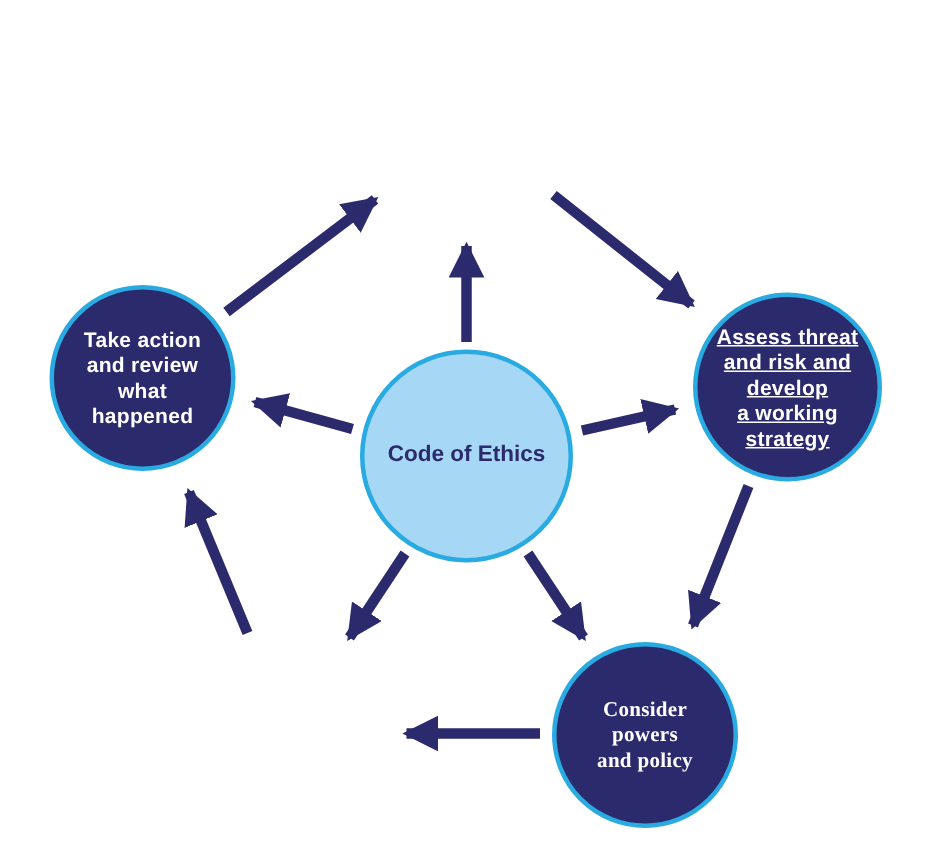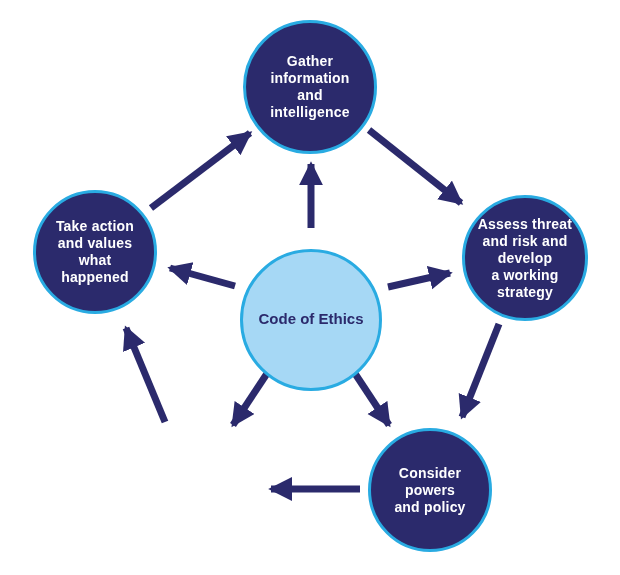--- a/index.html
+++ b/index.html
@@ -42,25 +42,25 @@
     color: #2b2a6c;
     font-size: 14px;
     line-height: 18px;
   }
   .center-node .ttl {
     font-weight: bold;
     font-size: 15px;
     margin-bottom: 2px;
   }
   .n-gather   { left: 243px; top: 20px;  width: 134px; height: 134px; }
-  .n-assess   { left: 462px; top: 195px; width: 126px; height: 126px; }
-  .n-consider { left: 368px; top: 428px; width: 124px; height: 124px; }
+  .n-assess   { left: 462px; top: 195px; width: 126px; height: 126px; text-decoration: underline; }
+  .n-consider { left: 368px; top: 428px; width: 124px; height: 124px; font-family: Liberation Serif, serif; }
   .n-identify { left: 128px; top: 425px; width: 130px; height: 130px; }
   .n-take     { left: 33px;  top: 190px; width: 124px; height: 124px; }
-  .n-center   { left: 240px; top: 249px; width: 142px; height: 142px; text-align: right; }
+  .n-center   { left: 240px; top: 233px; width: 142px; height: 142px; text-align: right; }
 </style>
 </head>
 <body>
 
 <div class="canvas">
 
   <svg class="arrows" width="620" height="575" viewBox="0 0 620 575" xmlns="http://www.w3.org/2000/svg">
     <defs>
       <marker id="ah" markerWidth="3.8" markerHeight="3.8" refX="3" refY="1.7" orient="auto">
         <polygon points="0 0, 3.4 1.7, 0 3.4" fill="#2b2a6c"></polygon>
@@ -71,45 +71,39 @@
       <line x1="360" y1="489" x2="271" y2="489" stroke="#2b2a6c" stroke-width="7" marker-end="url(#ah)"></line>
       <line x1="165" y1="422" x2="126" y2="328" stroke="#2b2a6c" stroke-width="7" marker-end="url(#ah)"></line>
       <line x1="151" y1="208" x2="250" y2="133" stroke="#2b2a6c" stroke-width="7" marker-end="url(#ah)"></line>
       <line x1="311" y1="228" x2="311" y2="164" stroke="#2b2a6c" stroke-width="7" marker-end="url(#ah)"></line>
       <line x1="388" y1="287" x2="450" y2="273" stroke="#2b2a6c" stroke-width="7" marker-end="url(#ah)"></line>
       <line x1="235" y1="286" x2="170" y2="268" stroke="#2b2a6c" stroke-width="7" marker-end="url(#ah)"></line>
       <line x1="352" y1="369" x2="389" y2="425" stroke="#2b2a6c" stroke-width="7" marker-end="url(#ah)"></line>
       <line x1="270" y1="369" x2="233" y2="425" stroke="#2b2a6c" stroke-width="7" marker-end="url(#ah)"></line>
     </svg>
 
-  <div class="node dark n-gather">
-    <span>Gather
-information
-and
-intelligence</span>
-  </div>
 
   <div class="node dark n-assess">
     <span>Assess threat
 and risk and
 develop
 a working
 strategy</span>
   </div>
 
   <div class="node dark n-consider">
     <span>Consider
 powers
 and policy</span>
   </div>
 
 
   <div class="node dark n-take">
     <span>Take action
-and values
+and review
 what
 happened</span>
   </div>
 
   <div class="node center-node n-center">
     <div>
       <div class="ttl">Code of Ethics</div>
     </div>
   </div>
 

